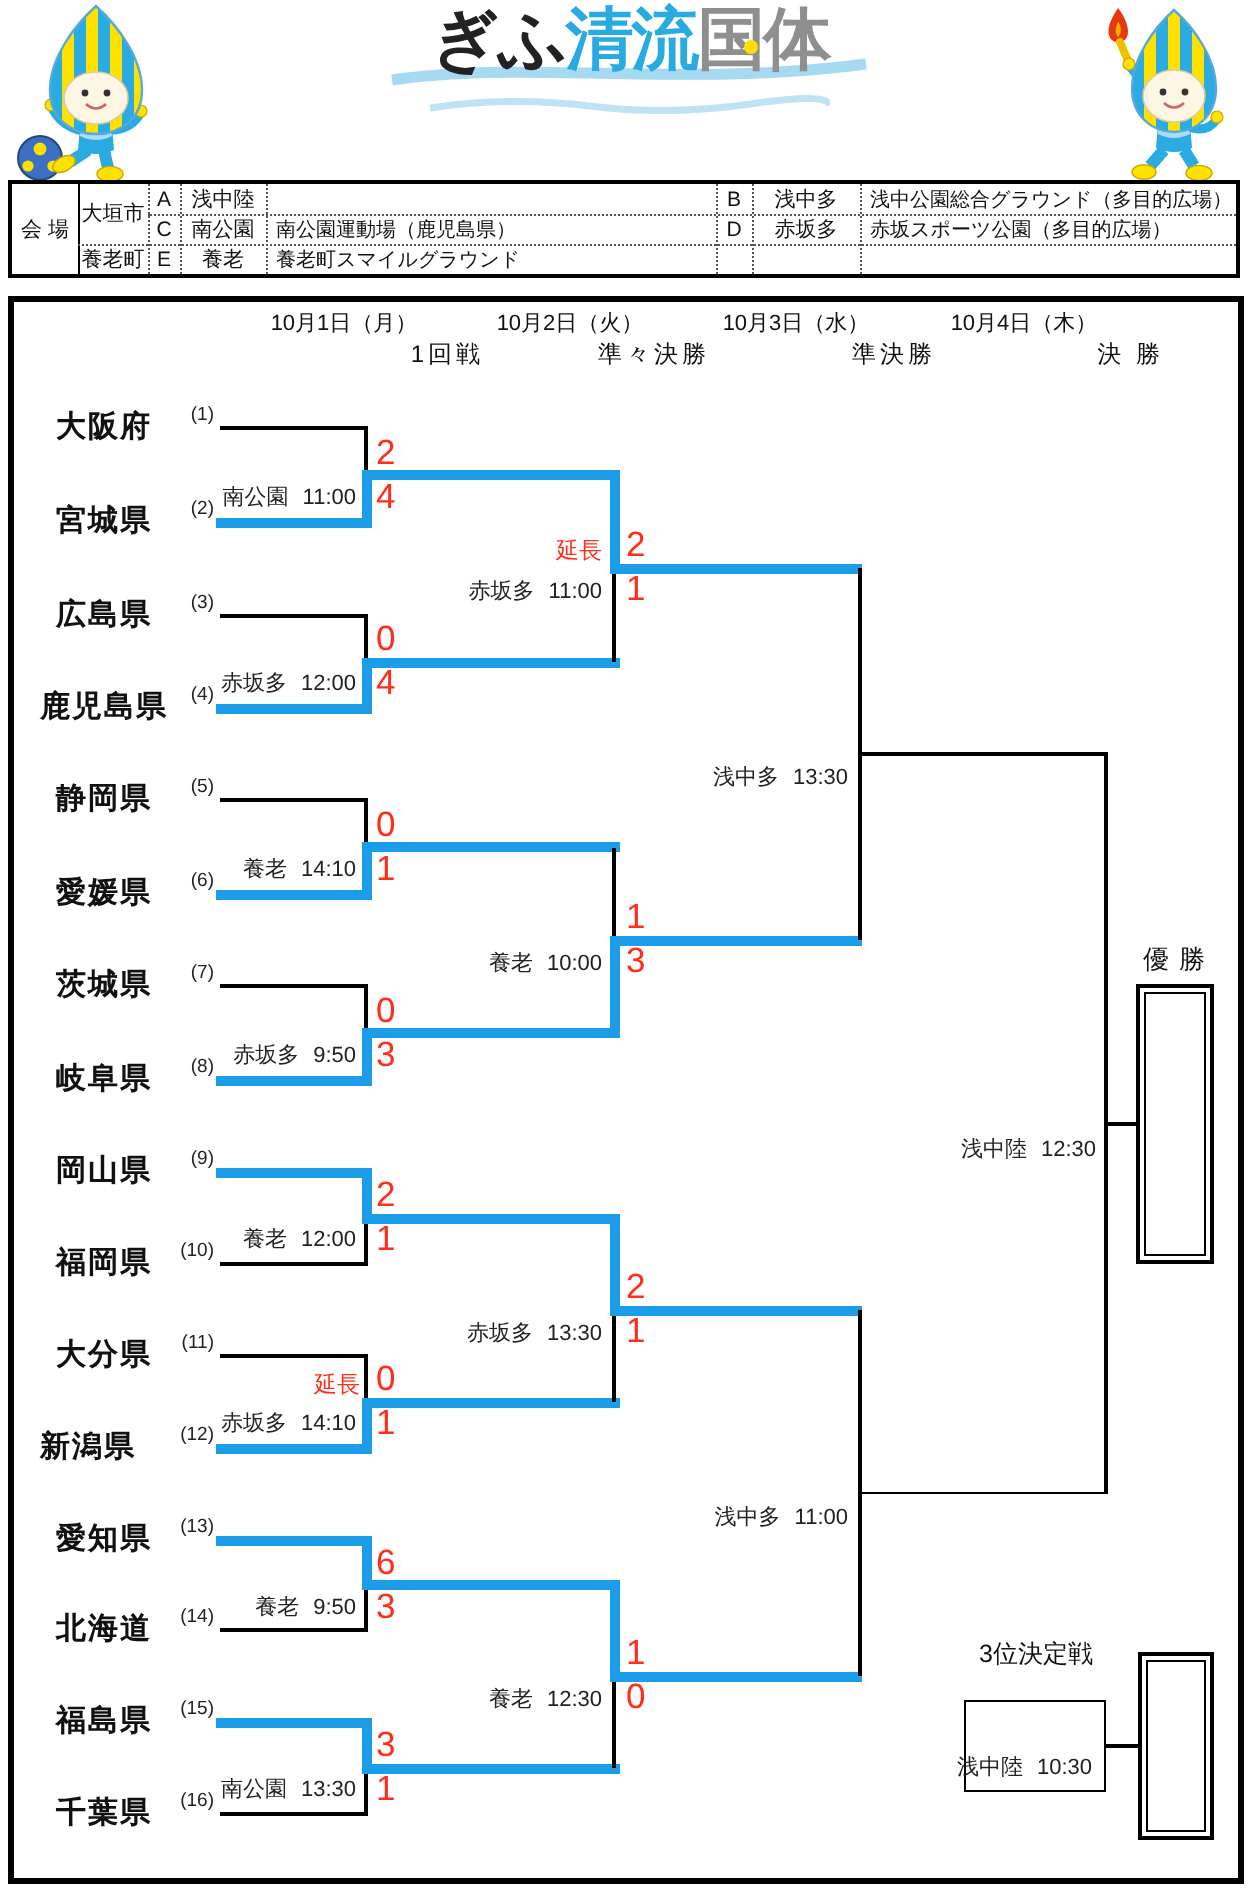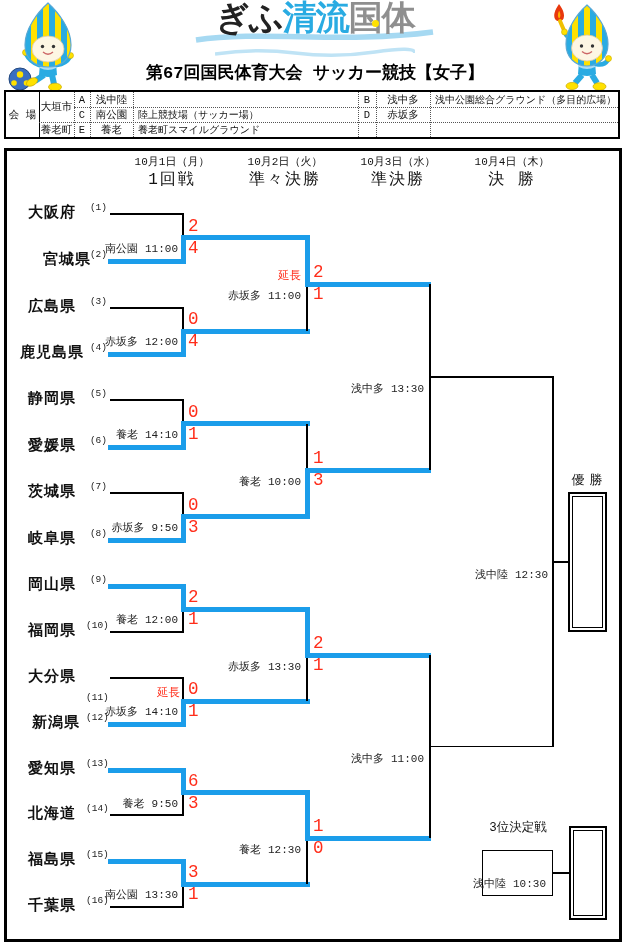--- a/index.html
+++ b/index.html
@@ -1,30 +1,30 @@
 <!DOCTYPE html>
 <html><head>
 <meta charset="utf-8">
 <style>
   *{margin:0;padding:0;box-sizing:border-box}
   html,body{background:#fff}
   #page{position:relative;width:630px;height:950px;background:#fff;overflow:hidden;
-        font-family:Liberation Mono, monospace;color:#111}
+        font-family:Liberation Sans, sans-serif;color:#111}
   .abs{position:absolute}
   .hl,.vl{position:absolute;background:#000}
   .blue{background:#1b9dea}
   .txt{position:absolute;white-space:nowrap}
   .venue{position:absolute;white-space:nowrap;font-size:11px;color:#222;text-align:right}
   .venue .t{margin-left:7px}
   .score{position:absolute;font-size:17.5px;line-height:19px;color:#ff2d1a}
   .extra{position:absolute;font-size:11.5px;color:#ff2d1a;text-align:right;white-space:nowrap}
   .tname{position:absolute;font-size:15px;font-weight:bold;letter-spacing:1px;text-align:center;line-height:22px;white-space:nowrap}
   .seed{position:absolute;font-size:9.5px;line-height:12px;text-align:right;color:#222}
   .rdate{position:absolute;font-size:11px;text-align:center;white-space:nowrap}
-  .rname{position:absolute;font-size:16px;letter-spacing:2px;text-align:center;white-space:nowrap}
+  .rname{position:absolute;font-size:12px;letter-spacing:2px;text-align:right;white-space:nowrap}
   #frame{position:absolute;left:4px;top:148px;width:618px;height:794px;border:3px solid #000}
   #vtable{position:absolute;left:4px;top:90px;width:616px;height:49px;border:2px solid #000}
   .vt-cell{position:absolute;font-size:10.5px;display:flex;align-items:center;justify-content:center;white-space:nowrap;color:#111}
   .vt-left{justify-content:flex-start;padding-left:5px;font-size:10px}
   .dot-h{position:absolute;border-top:1px dotted #555}
   .dot-v{position:absolute;border-left:1px dotted #555}
   .sol-v{position:absolute;border-left:1px solid #000}
   .dbox{position:absolute;border:2px solid #000;background:#fff}
   .dbox i{position:absolute;inset:2px;border:1px solid #000;display:block}
   #logo{position:absolute;left:0;right:0;top:0;text-align:center;font-size:34px;font-weight:800;
@@ -116,36 +116,36 @@
 
   <svg style="left:193px;top:26px;z-index:1" width="244" height="20" viewBox="0 0 244 20">
     <path d="M3 14 C70 4 150 18 240 6" stroke="#a6d9f2" stroke-width="5.5" fill="none"></path>
   </svg>
   <svg style="left:215px;top:46px;z-index:1" width="200" height="12" viewBox="0 0 200 12">
     <path d="M0 8 Q40 2 80 7 T160 6 T200 7" stroke="#bfe3f5" stroke-width="3.5" fill="none"></path>
   </svg>
 
   <div id="logo"><span class="lg1">ぎふ</span><span class="lg2">清流</span><span class="lg3">国体</span></div>
   <div id="logo-dot"></div>
-  <div id="title">第67回国民体育大会 サッカー競技【女子】</div>
 
   <div id="vtable">
       <div class="vt-cell" style="left: 0px; top: 0px; width: 33px; height: 45px;">会 場</div>
       <div class="vt-cell" style="left: 33px; top: 0px; width: 35px; height: 30px;">大垣市</div>
       <div class="vt-cell" style="left: 33px; top: 30px; width: 35px; height: 15px;">養老町</div>
       <div class="vt-cell" style="left: 68px; top: 0px; width: 16px; height: 15px;">A</div>
       <div class="vt-cell" style="left: 84px; top: 0px; width: 43px; height: 15px;">浅中陸</div>
       <div class="vt-cell" style="left: 352px; top: 0px; width: 18px; height: 15px;">B</div>
       <div class="vt-cell" style="left: 370px; top: 0px; width: 54px; height: 15px;">浅中多</div>
       <div class="vt-cell vt-left" style="left: 424px; top: 0px; width: 188px; height: 15px;">浅中公園総合グラウンド（多目的広場）</div>
       <div class="vt-cell" style="left: 68px; top: 15px; width: 16px; height: 15px;">C</div>
       <div class="vt-cell" style="left: 84px; top: 15px; width: 43px; height: 15px;">南公園</div>
-      <div class="vt-cell vt-left" style="left: 127px; top: 15px; width: 225px; height: 15px;">陸上競技場（サッカー場）</div>
+      <div class="vt-cell vt-left" style="left: 127px; top: 15px; width: 225px; height: 15px;">南公園運動場（鹿児島県）</div>
       <div class="vt-cell" style="left: 352px; top: 15px; width: 18px; height: 15px;">D</div>
       <div class="vt-cell" style="left: 370px; top: 15px; width: 54px; height: 15px;">赤坂多</div>
+      <div class="vt-cell vt-left" style="left: 424px; top: 15px; width: 188px; height: 15px;">赤坂スポーツ公園（多目的広場）</div>
       <div class="vt-cell" style="left: 68px; top: 30px; width: 16px; height: 15px;">E</div>
       <div class="vt-cell" style="left: 84px; top: 30px; width: 43px; height: 15px;">養老</div>
       <div class="vt-cell vt-left" style="left: 127px; top: 30px; width: 225px; height: 15px;">養老町スマイルグラウンド</div>
       <div class="vt-cell" style="left: 352px; top: 30px; width: 18px; height: 15px;"></div>
       <div class="vt-cell" style="left: 370px; top: 30px; width: 54px; height: 15px;"></div>
       <div class="vt-cell vt-left" style="left: 424px; top: 30px; width: 188px; height: 15px;"></div>
       <div class="sol-v" style="left: 33px; top: 0px; height: 45px;"></div>
       <div class="dot-v" style="left: 68px; top: 0px; height: 45px;"></div>
       <div class="dot-v" style="left: 84px; top: 0px; height: 45px;"></div>
       <div class="dot-v" style="left: 127px; top: 0px; height: 45px;"></div>
@@ -159,41 +159,41 @@
 <div class="rdate" style="left: 102px; width: 140px; top: 154px;">10月1日（月）</div>
     <div class="rname" style="left: 102px; width: 140px; top: 169px;">1回戦</div>
     <div class="rdate" style="left: 215px; width: 140px; top: 154px;">10月2日（火）</div>
     <div class="rname" style="left: 215px; width: 140px; top: 169px;">準々決勝</div>
     <div class="rdate" style="left: 328px; width: 140px; top: 154px;">10月3日（水）</div>
     <div class="rname" style="left: 328px; width: 140px; top: 169px;">準決勝</div>
     <div class="rdate" style="left: 442px; width: 140px; top: 154px;">10月4日（木）</div>
     <div class="rname" style="left: 442px; width: 140px; top: 169px;">決 勝</div>
     <div class="tname" style="left: 12px; width: 80px; top: 203px;">大阪府</div>
     <div class="seed" style="left: 86px; width: 21px; top: 202px;">(1)</div>
-    <div class="tname" style="left: 27px; width: 80px; top: 250px;">宮城県</div>
+    <div class="tname" style="left: 12px; width: 80px; top: 250px;">宮城県</div>
     <div class="seed" style="left: 86px; width: 21px; top: 249px;">(2)</div>
     <div class="tname" style="left: 12px; width: 80px; top: 297px;">広島県</div>
     <div class="seed" style="left: 86px; width: 21px; top: 296px;">(3)</div>
     <div class="tname" style="left: 12px; width: 80px; top: 343px;">鹿児島県</div>
     <div class="seed" style="left: 86px; width: 21px; top: 342px;">(4)</div>
     <div class="tname" style="left: 12px; width: 80px; top: 389px;">静岡県</div>
     <div class="seed" style="left: 86px; width: 21px; top: 388px;">(5)</div>
     <div class="tname" style="left: 12px; width: 80px; top: 436px;">愛媛県</div>
     <div class="seed" style="left: 86px; width: 21px; top: 435px;">(6)</div>
     <div class="tname" style="left: 12px; width: 80px; top: 482px;">茨城県</div>
     <div class="seed" style="left: 86px; width: 21px; top: 481px;">(7)</div>
     <div class="tname" style="left: 12px; width: 80px; top: 529px;">岐阜県</div>
     <div class="seed" style="left: 86px; width: 21px; top: 528px;">(8)</div>
     <div class="tname" style="left: 12px; width: 80px; top: 575px;">岡山県</div>
     <div class="seed" style="left: 86px; width: 21px; top: 574px;">(9)</div>
     <div class="tname" style="left: 12px; width: 80px; top: 621px;">福岡県</div>
     <div class="seed" style="left: 86px; width: 21px; top: 620px;">(10)</div>
     <div class="tname" style="left: 12px; width: 80px; top: 667px;">大分県</div>
-    <div class="seed" style="left: 86px; width: 21px; top: 666px; margin-top: 26px;">(11)</div>
-    <div class="tname" style="left: 16px; width: 80px; top: 713px;">新潟県</div>
+    <div class="seed" style="left: 86px; width: 21px; top: 666px;">(11)</div>
+    <div class="tname" style="left: 4px; width: 80px; top: 713px;">新潟県</div>
     <div class="seed" style="left: 86px; width: 21px; top: 712px;">(12)</div>
     <div class="tname" style="left: 12px; width: 80px; top: 759px;">愛知県</div>
     <div class="seed" style="left: 86px; width: 21px; top: 758px;">(13)</div>
     <div class="tname" style="left: 12px; width: 80px; top: 804px;">北海道</div>
     <div class="seed" style="left: 86px; width: 21px; top: 803px;">(14)</div>
     <div class="tname" style="left: 12px; width: 80px; top: 850px;">福島県</div>
     <div class="seed" style="left: 86px; width: 21px; top: 849px;">(15)</div>
     <div class="tname" style="left: 12px; width: 80px; top: 896px;">千葉県</div>
     <div class="seed" style="left: 86px; width: 21px; top: 895px;">(16)</div>
     <div class="vl" style="left: 182.25px; top: 213.25px; width: 1.5px; height: 48.5px;"></div>

